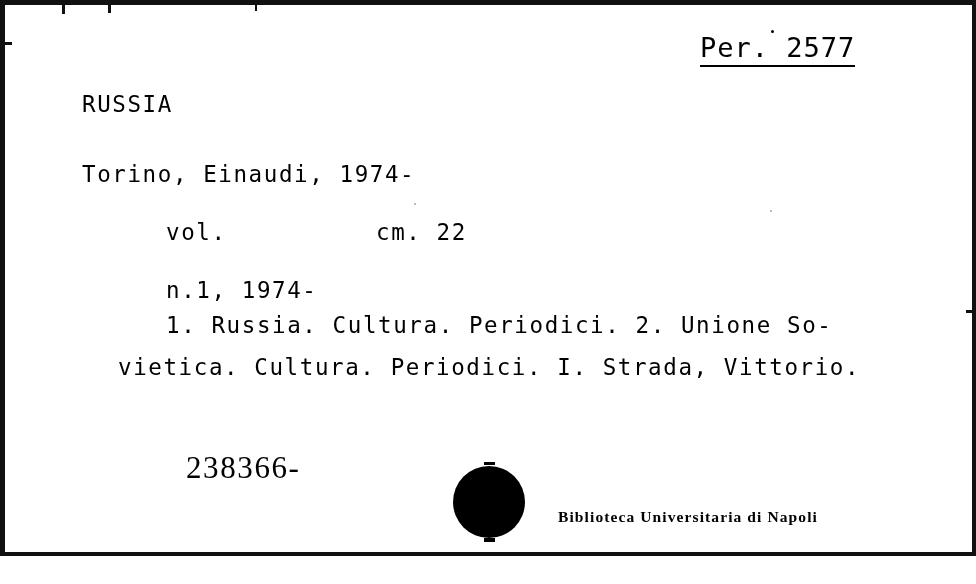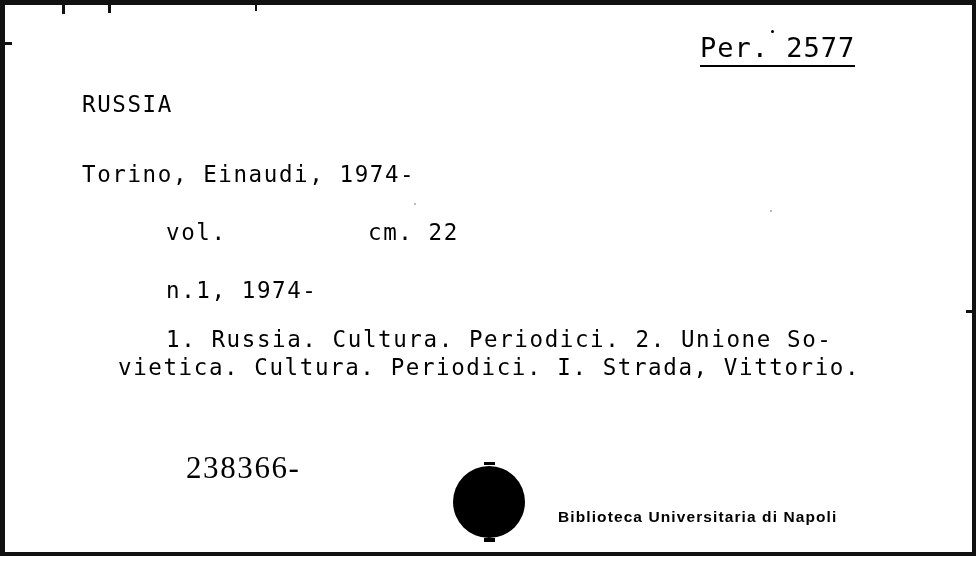--- a/index.html
+++ b/index.html
@@ -78,23 +78,23 @@
     position: absolute;
     font-size: 22.5px;
     letter-spacing: 1.6px;
     white-space: pre;
     line-height: 1;
   }
   #l-heading  { left: 82px;  top: 84px; margin-top: 9px; }
   #l-title    { left: 166px; top: 120px; }
   #l-imprint  { left: 82px;  top: 163px; }
   #l-extent   { left: 166px; top: 221px; }
-  #l-extent2  { left: 368px; top: 221px; text-align: center; }
+  #l-extent2  { left: 376px; top: 221px; text-align: center; }
   #l-holdings { left: 166px; top: 279px; }
-  #l-tracing1 { left: 166px; top: 328px; }
+  #l-tracing1 { left: 166px; top: 314px; }
   #l-tracing2 { left: 82px;  top: 356px; margin-left: 36px; }
   #l-accession{ left: 186px; top: 452px; font-size: 31px; font-family: Liberation Serif, serif; }
 
   
   #hole {
     position: absolute;
     left: 453px;
     top: 466px;
     width: 72px;
     height: 72px;
@@ -116,21 +116,21 @@
     width: 11px;
     height: 4px;
     background: #000;
   }
 
   
   #stamp {
     position: absolute;
     left: 558px;
     top: 508px;
-    font-family: Liberation Sans, sans-serif;
+    font-family: Liberation Serif, serif;
     font-weight: bold;
     font-size: 15.5px;
     letter-spacing: 1.1px;
     white-space: pre;
   }
 
   
   .faint {
     position: absolute;
     background: #bbbbbb;

